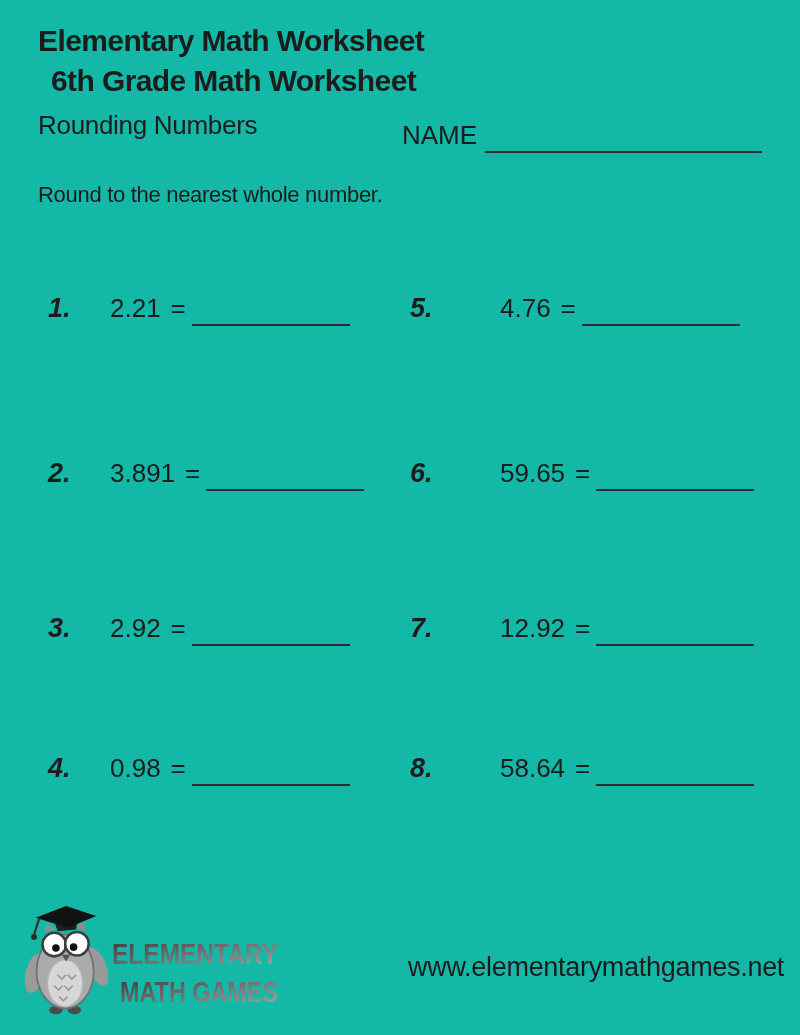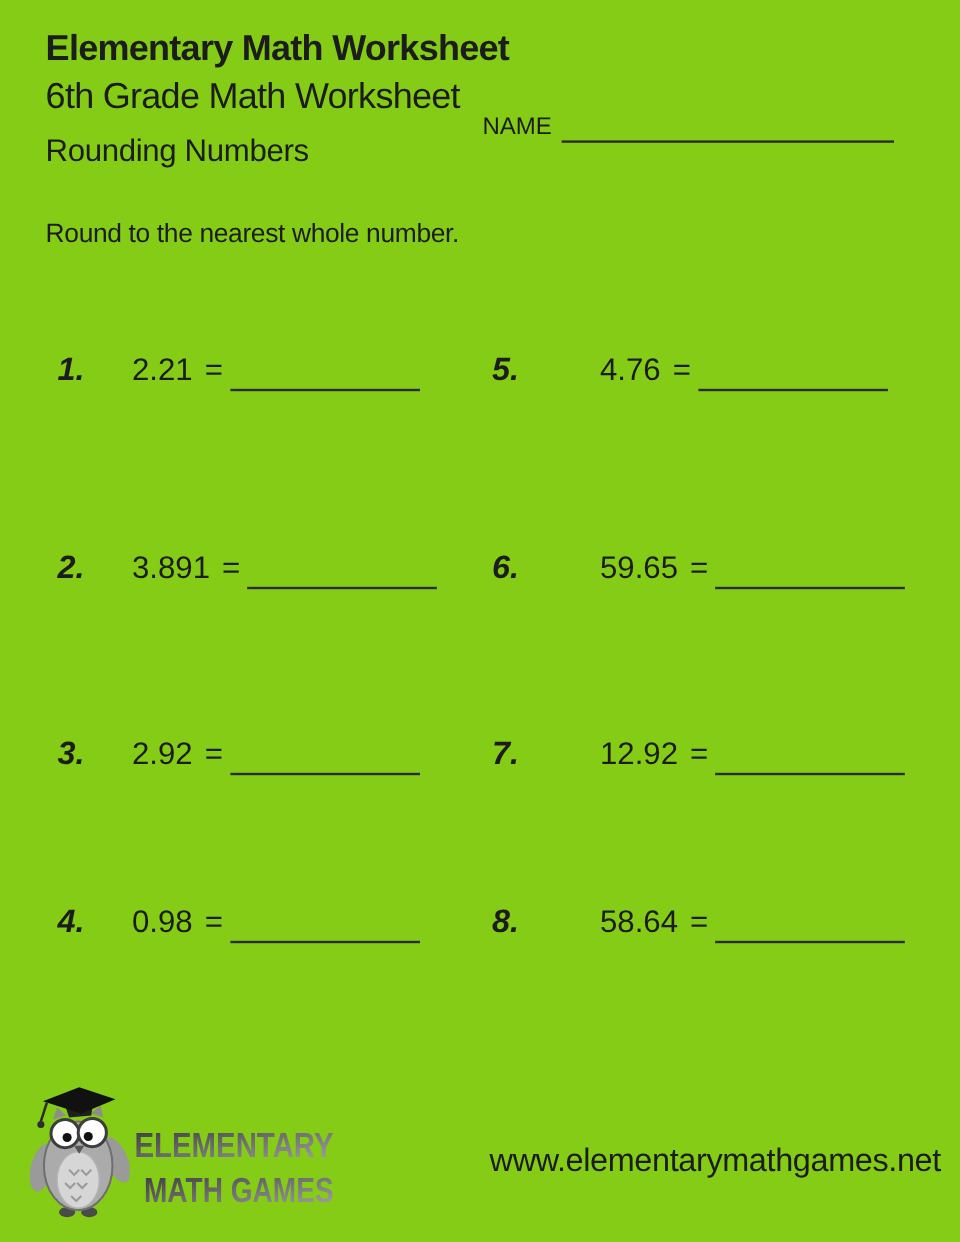--- a/index.html
+++ b/index.html
@@ -1,52 +1,52 @@
 <!DOCTYPE html>
 <html><head>
 <meta charset="utf-8">
 <style>
   * { margin: 0; padding: 0; box-sizing: border-box; }
   html, body { background: #ffffff; }
   .page {
     position: relative;
     width: 800px;
     height: 1035px;
-    background: #84cc16;
+    background: #14b8a6;
     color: #1c1c1c;
     font-family: "Liberation Sans", sans-serif;
     overflow: hidden;
   }
   .title {
     position: absolute;
     left: 38px; top: 24px;
     font-size: 30px;
     font-weight: 700;
     letter-spacing: -0.6px;
   }
   .subtitle {
     position: absolute;
-    left: 38px; top: 64px;
+    left: 51px; top: 64px;
     font-size: 30px;
-    font-weight: 400;
+    font-weight: 700;
     letter-spacing: -0.6px;
   }
   .topic {
     position: absolute;
     left: 38px; top: 110px;
     font-size: 26px;
     font-weight: 400;
     letter-spacing: -0.3px;
   }
   .name-area {
     position: absolute;
-    left: 402px; top: 94px;
-    font-size: 20px;
+    left: 402px; top: 120px;
+    font-size: 26px;
     display: flex;
-    align-items: center;
+    align-items: flex-start;
   }
   .name-line {
     display: inline-block;
     width: 277px;
     margin-left: 8px;
     border-bottom: 2px solid #2b2b2b;
   }
   .instruction {
     position: absolute;
     left: 38px; top: 182px;

